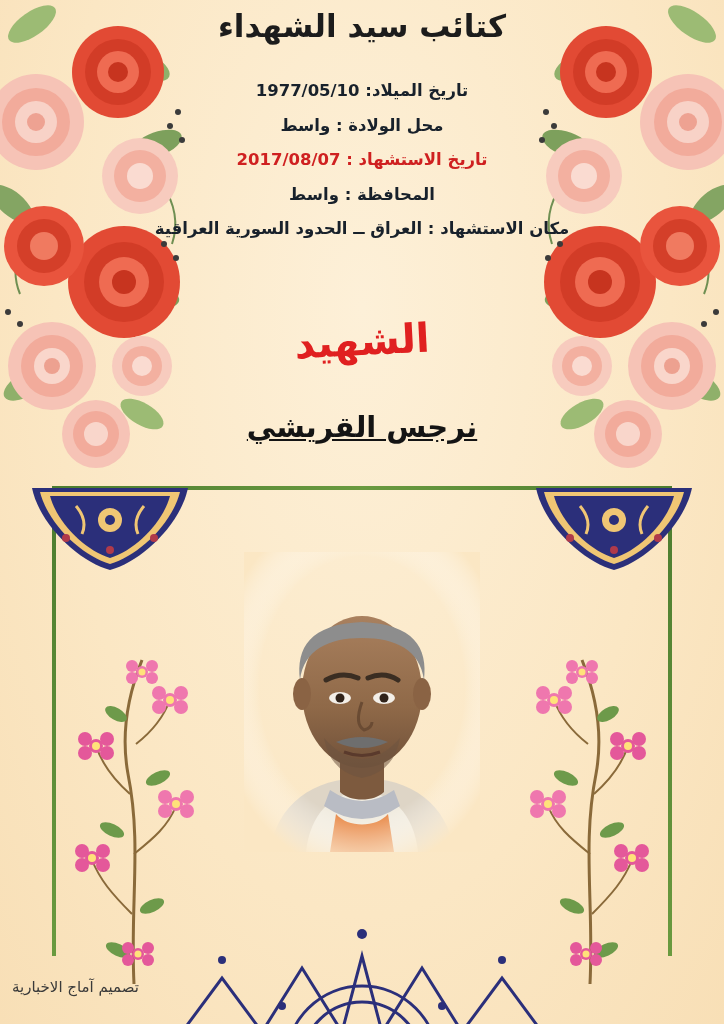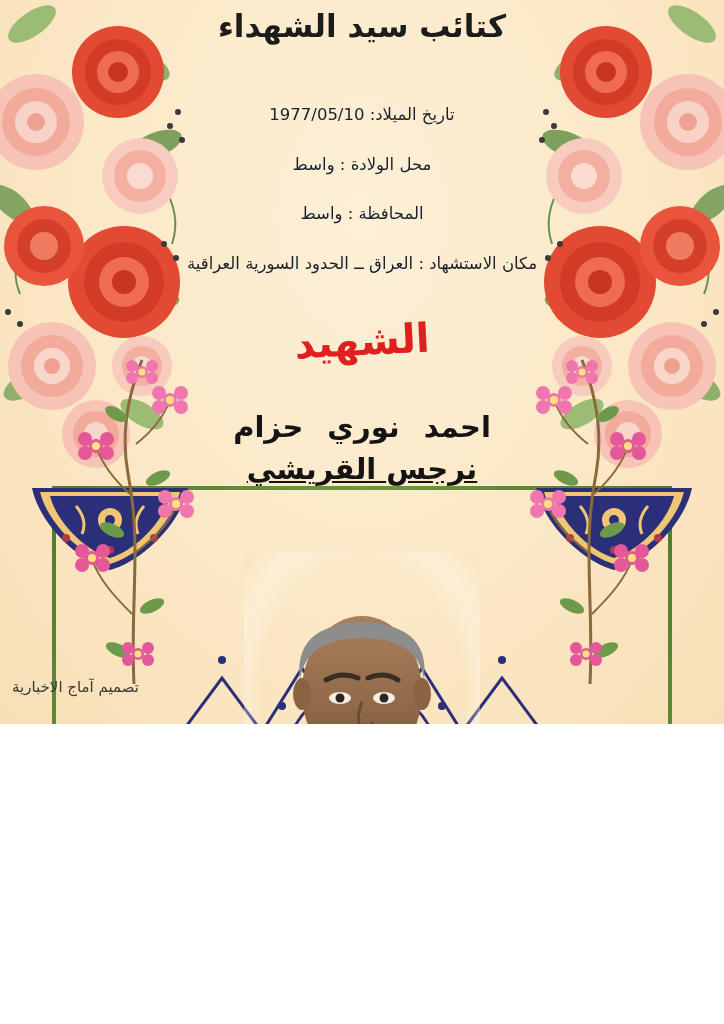--- a/index.html
+++ b/index.html
@@ -6,21 +6,21 @@
     margin: 0;
     padding: 0;
     background: #ffffff;
   }
   body {
     font-family: "DejaVu Sans", sans-serif;
   }
   .poster {
     position: relative;
     width: 724px;
-    height: 724px;
+    height: 1024px;
     overflow: hidden;
     background: #fde047;
   }
   
   .bg-wash {
     position: absolute;
     inset: 0;
     background:
       radial-gradient(ellipse at 50% 30%, #fdf0d8 0%, #fbe7c4 60%, #f8dfb6 100%);
   }
@@ -101,25 +101,24 @@
   }
   .info {
     position: absolute;
     top: 78px;
     left: 150px;
     right: 150px;
   }
   .info-line {
     font-size: 16.5px;
     color: #18212b;
-    font-weight: normal;
+    font-weight: bold;
     line-height: 1.55;
     margin-bottom: 9px;
     white-space: nowrap;
-    margin-top: 24px;
   }
   .info-line.red {
     color: #cf2020;
   }
   .info-line.wrap { white-space: normal; }
 
   .shaheed {
     position: absolute;
     top: 318px;
     left: 0;
@@ -534,33 +533,36 @@
 
     <div class="info">
       <div class="info-line">
         <span>تاريخ الميلاد:</span>
         <span>1977/05/10</span>
       </div>
       <div class="info-line">
         <span>محل الولادة :</span>
         <span>واسط</span>
       </div>
+      <div class="info-line red">
+        <span>تاريخ الاستشهاد :</span>
+        <span>2017/08/07</span>
+      </div>
       <div class="info-line">
         <span>المحافظة :</span>
         <span>واسط</span>
       </div>
       <div class="info-line wrap">
         <span>مكان الاستشهاد :</span>
         <span>العراق ــ الحدود السورية العراقية</span>
       </div>
     </div>
 
     <div class="shaheed">الشهيد</div>
 
     <div class="name">
-      <span>احمد    نوري    حزام</span>
       <span class="l2">نرجس القريشي</span>
     </div>
 
     <div class="credit">تصميم آماج الاخبارية</div>
   </div>
 
 </div>
 
 </body></html>

